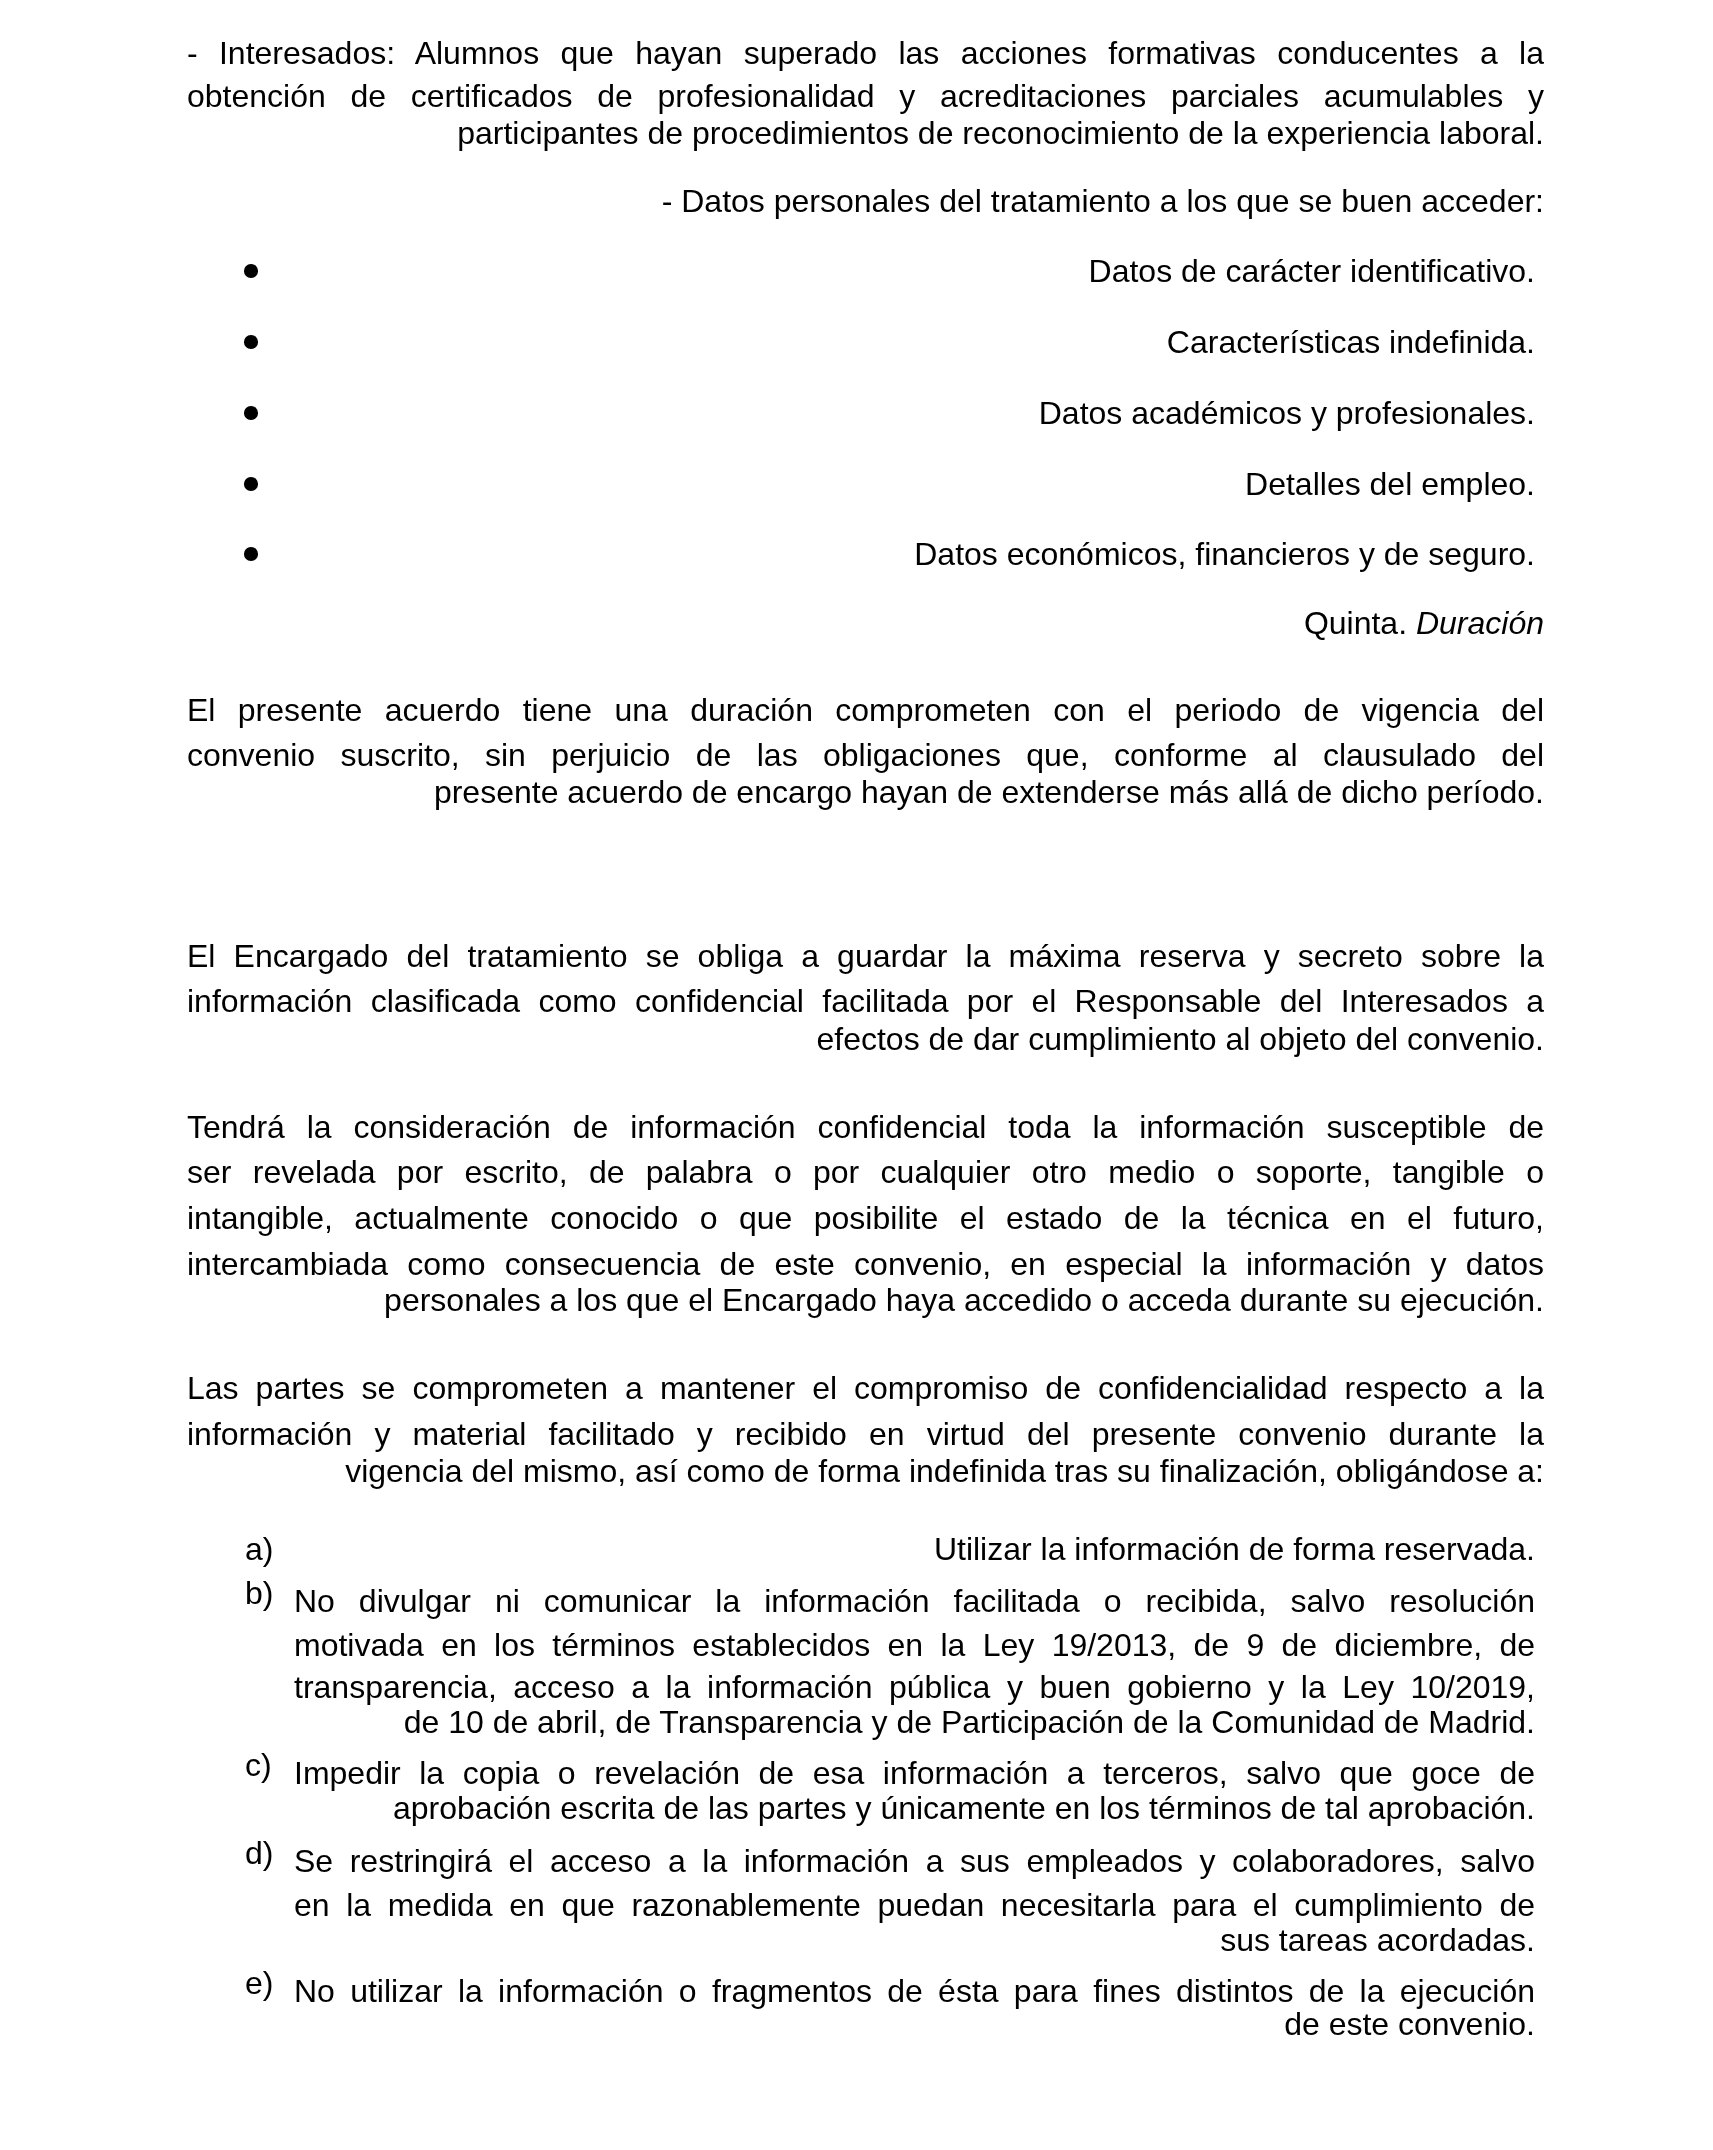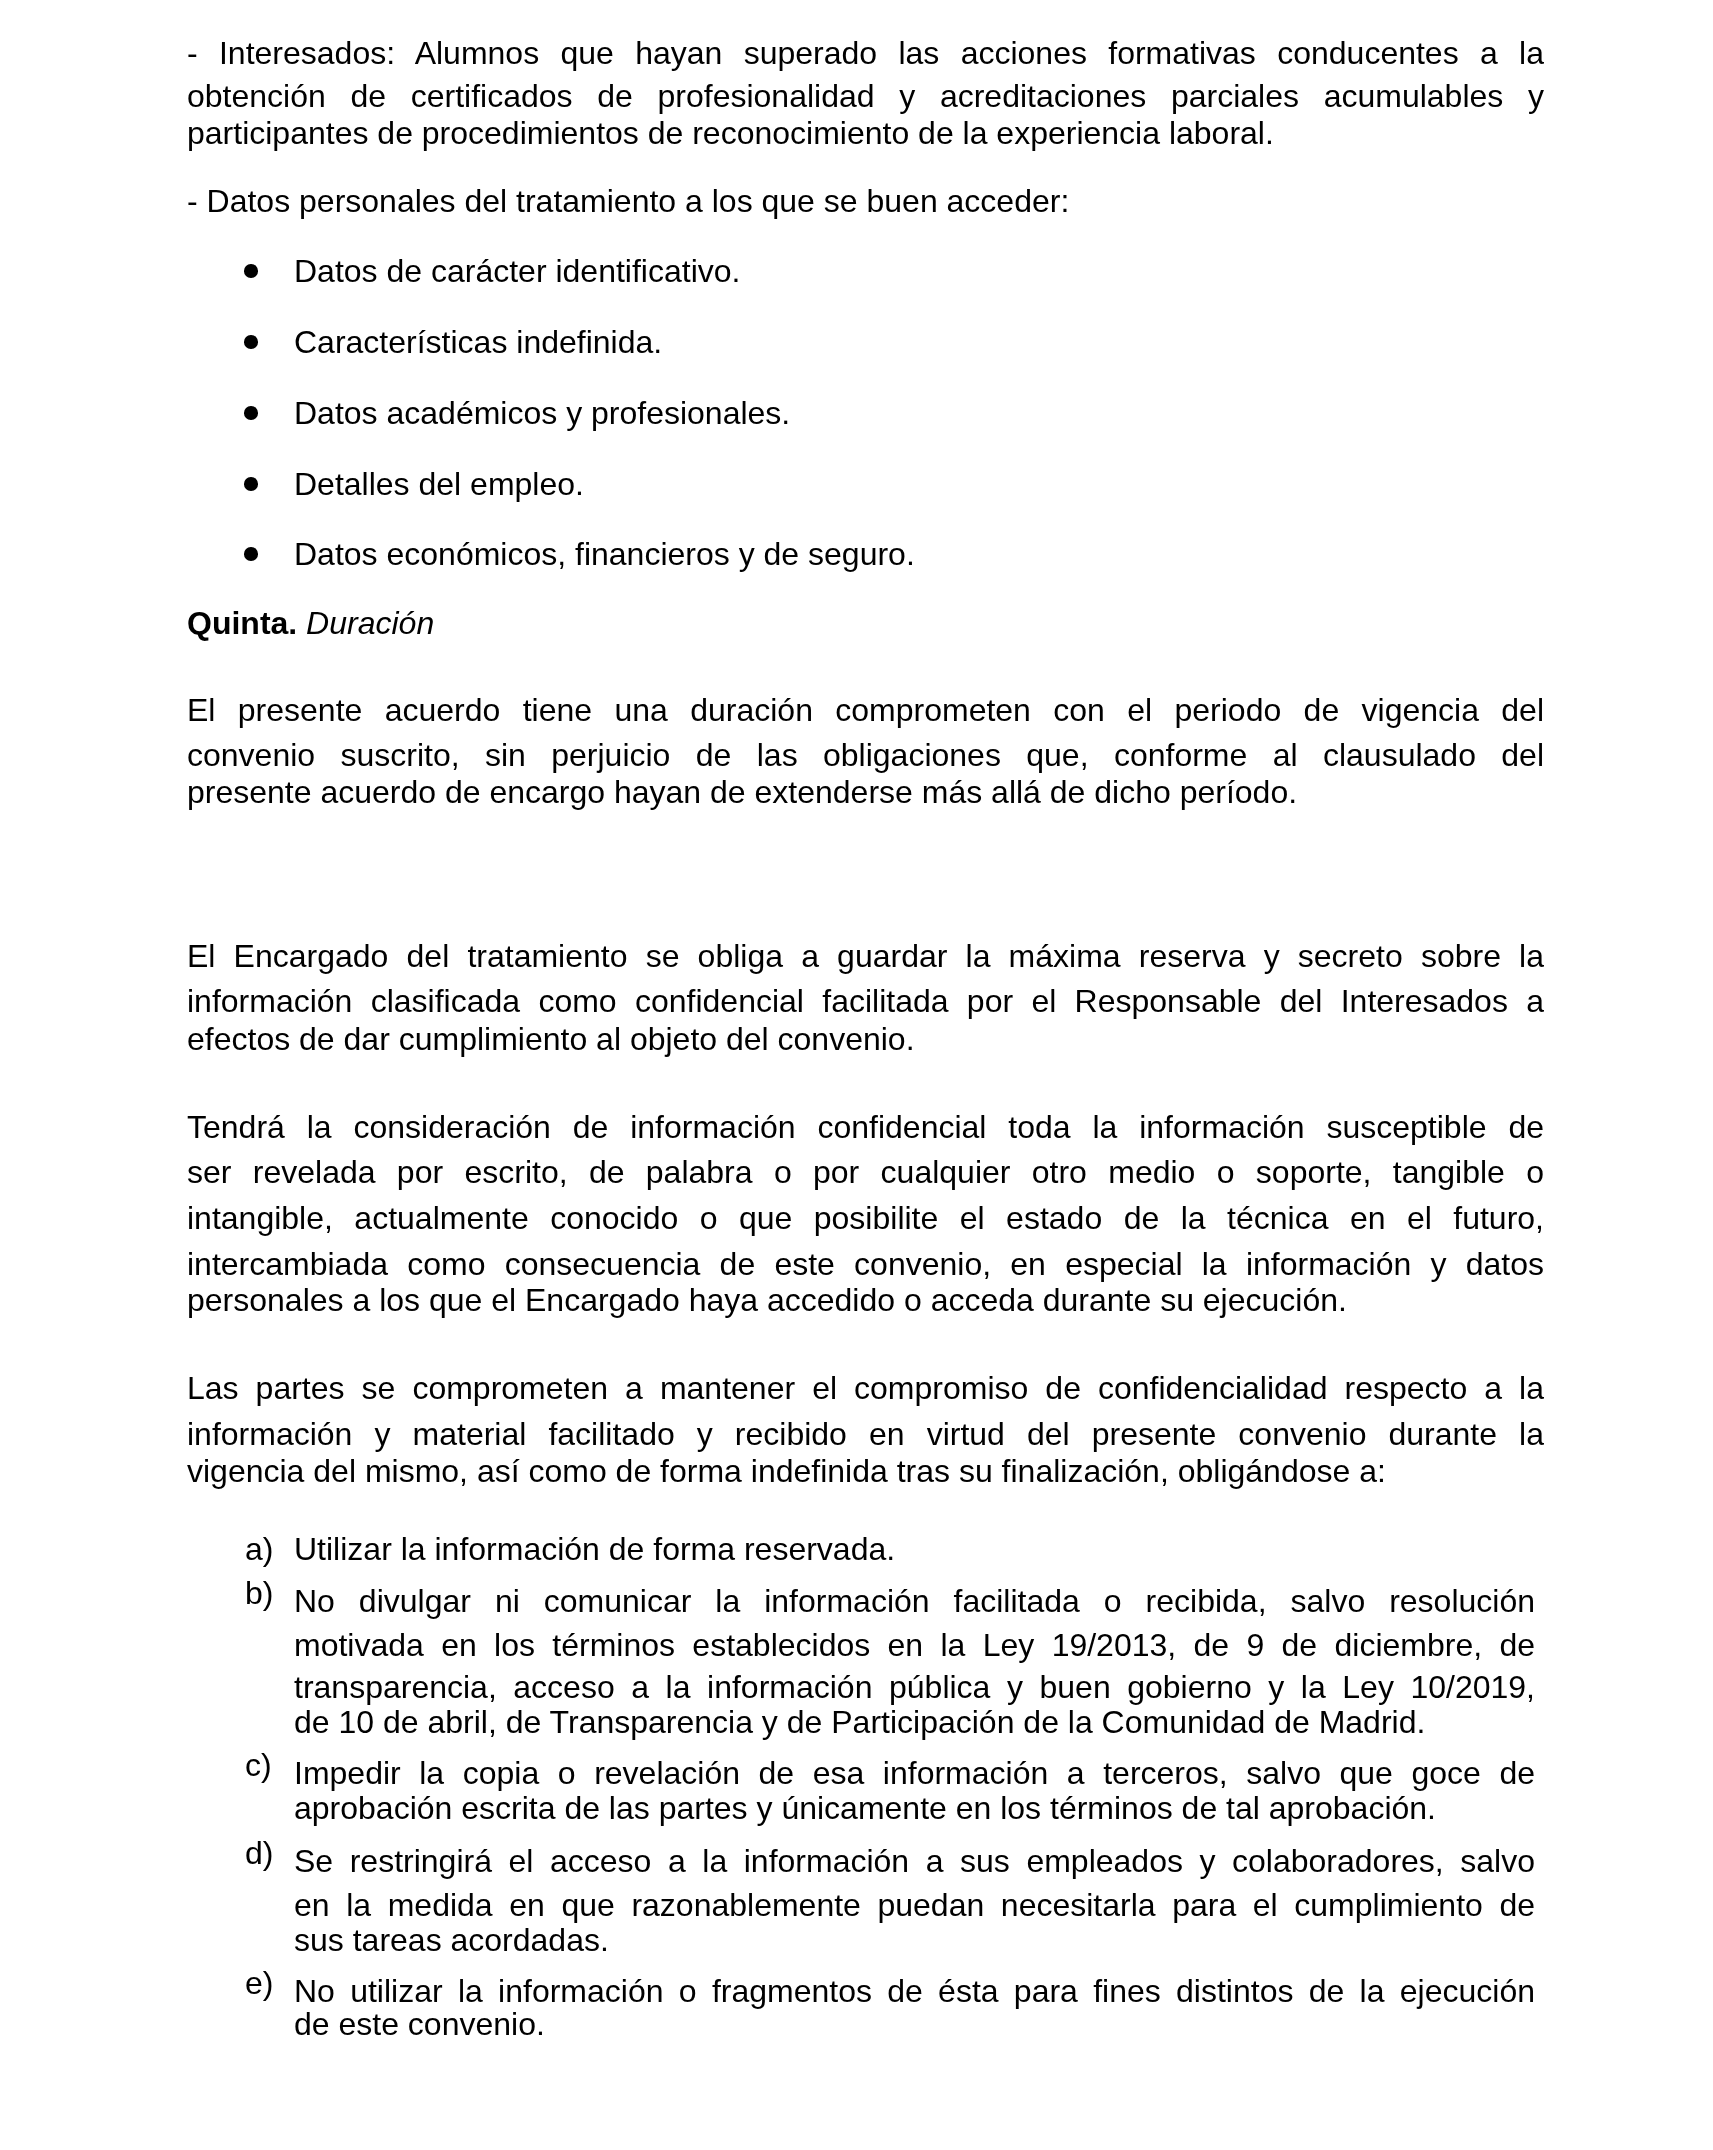--- a/index.html
+++ b/index.html
@@ -6,27 +6,27 @@
   body {
     width: 1713px; height: 2151px; position: relative; overflow: hidden;
     font-family: "Liberation Sans", sans-serif; color: #000000;
   }
   .page { position: absolute; left: 0; top: 0; width: 1713px; height: 2151px; background: #ffffff; }
   .ln {
     position: absolute; left: 187px; width: 1357px;
     font-size: 32px; line-height: 44px; height: 44px; white-space: nowrap;
   }
   .ln.j { text-align: justify; text-align-last: justify; white-space: normal; overflow: hidden; margin-top: 8px; }
-  .ln.l { text-align: left; }
+  .ln.l { text-align: right; }
   .ind { left: 294px; width: 1241px; }
   .bullet {
     position: absolute; left: 244px; width: 13.6px; height: 13.6px; border-radius: 50%; background: #000;
   }
   .marker { position: absolute; left: 245px; font-size: 32px; line-height: 44px; height: 44px; }
-  .heading b { font-weight: bold; }
+  .heading b { font-weight: normal; }
   .heading i { font-style: italic; }
 </style>
 </head>
 <body>
 
 <div class="page">
 
   <div>
     <div class="ln j" style="top:22.6px">- Interesados: Alumnos que hayan superado las acciones formativas conducentes a la</div>
     <div class="ln j" style="top:66px">obtención de certificados de profesionalidad y acreditaciones parciales acumulables y</div>

